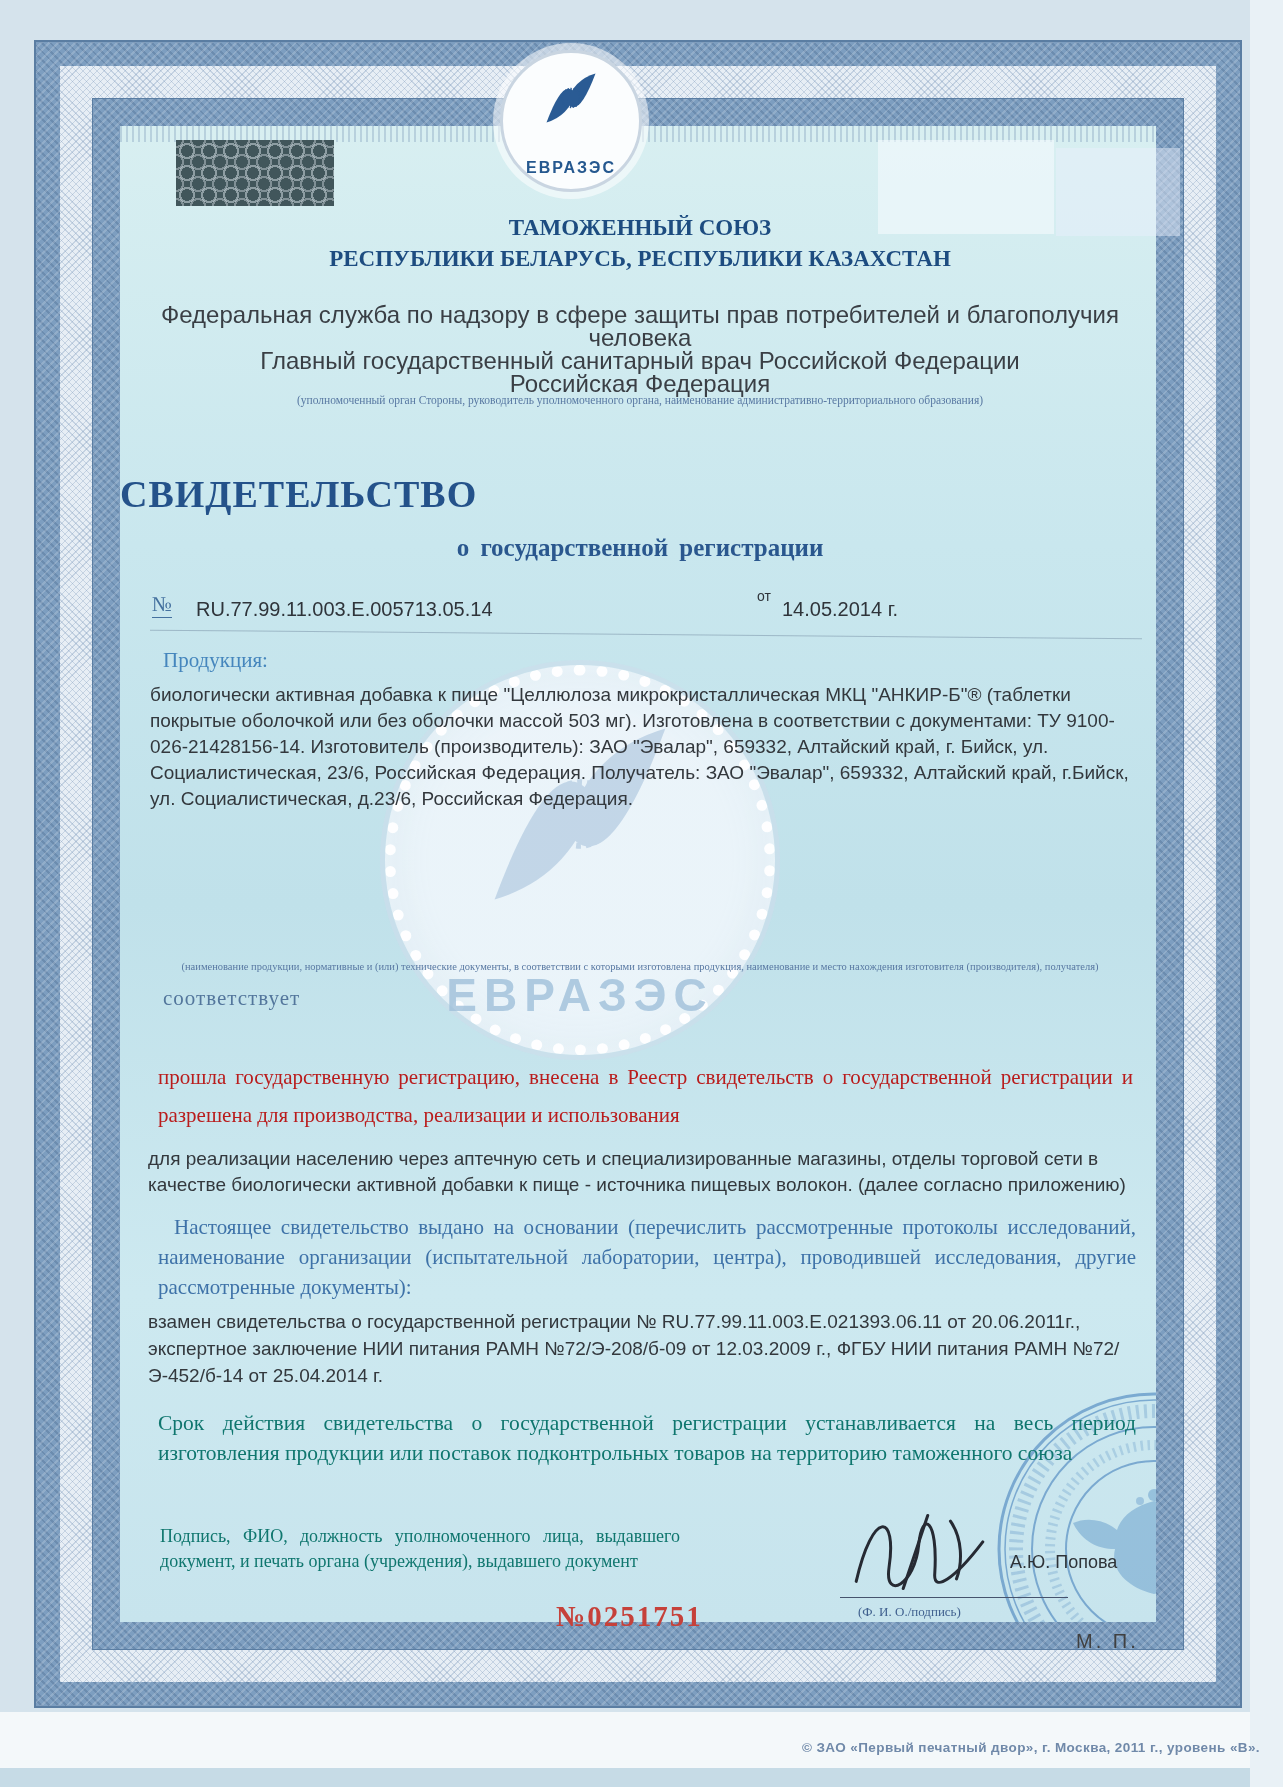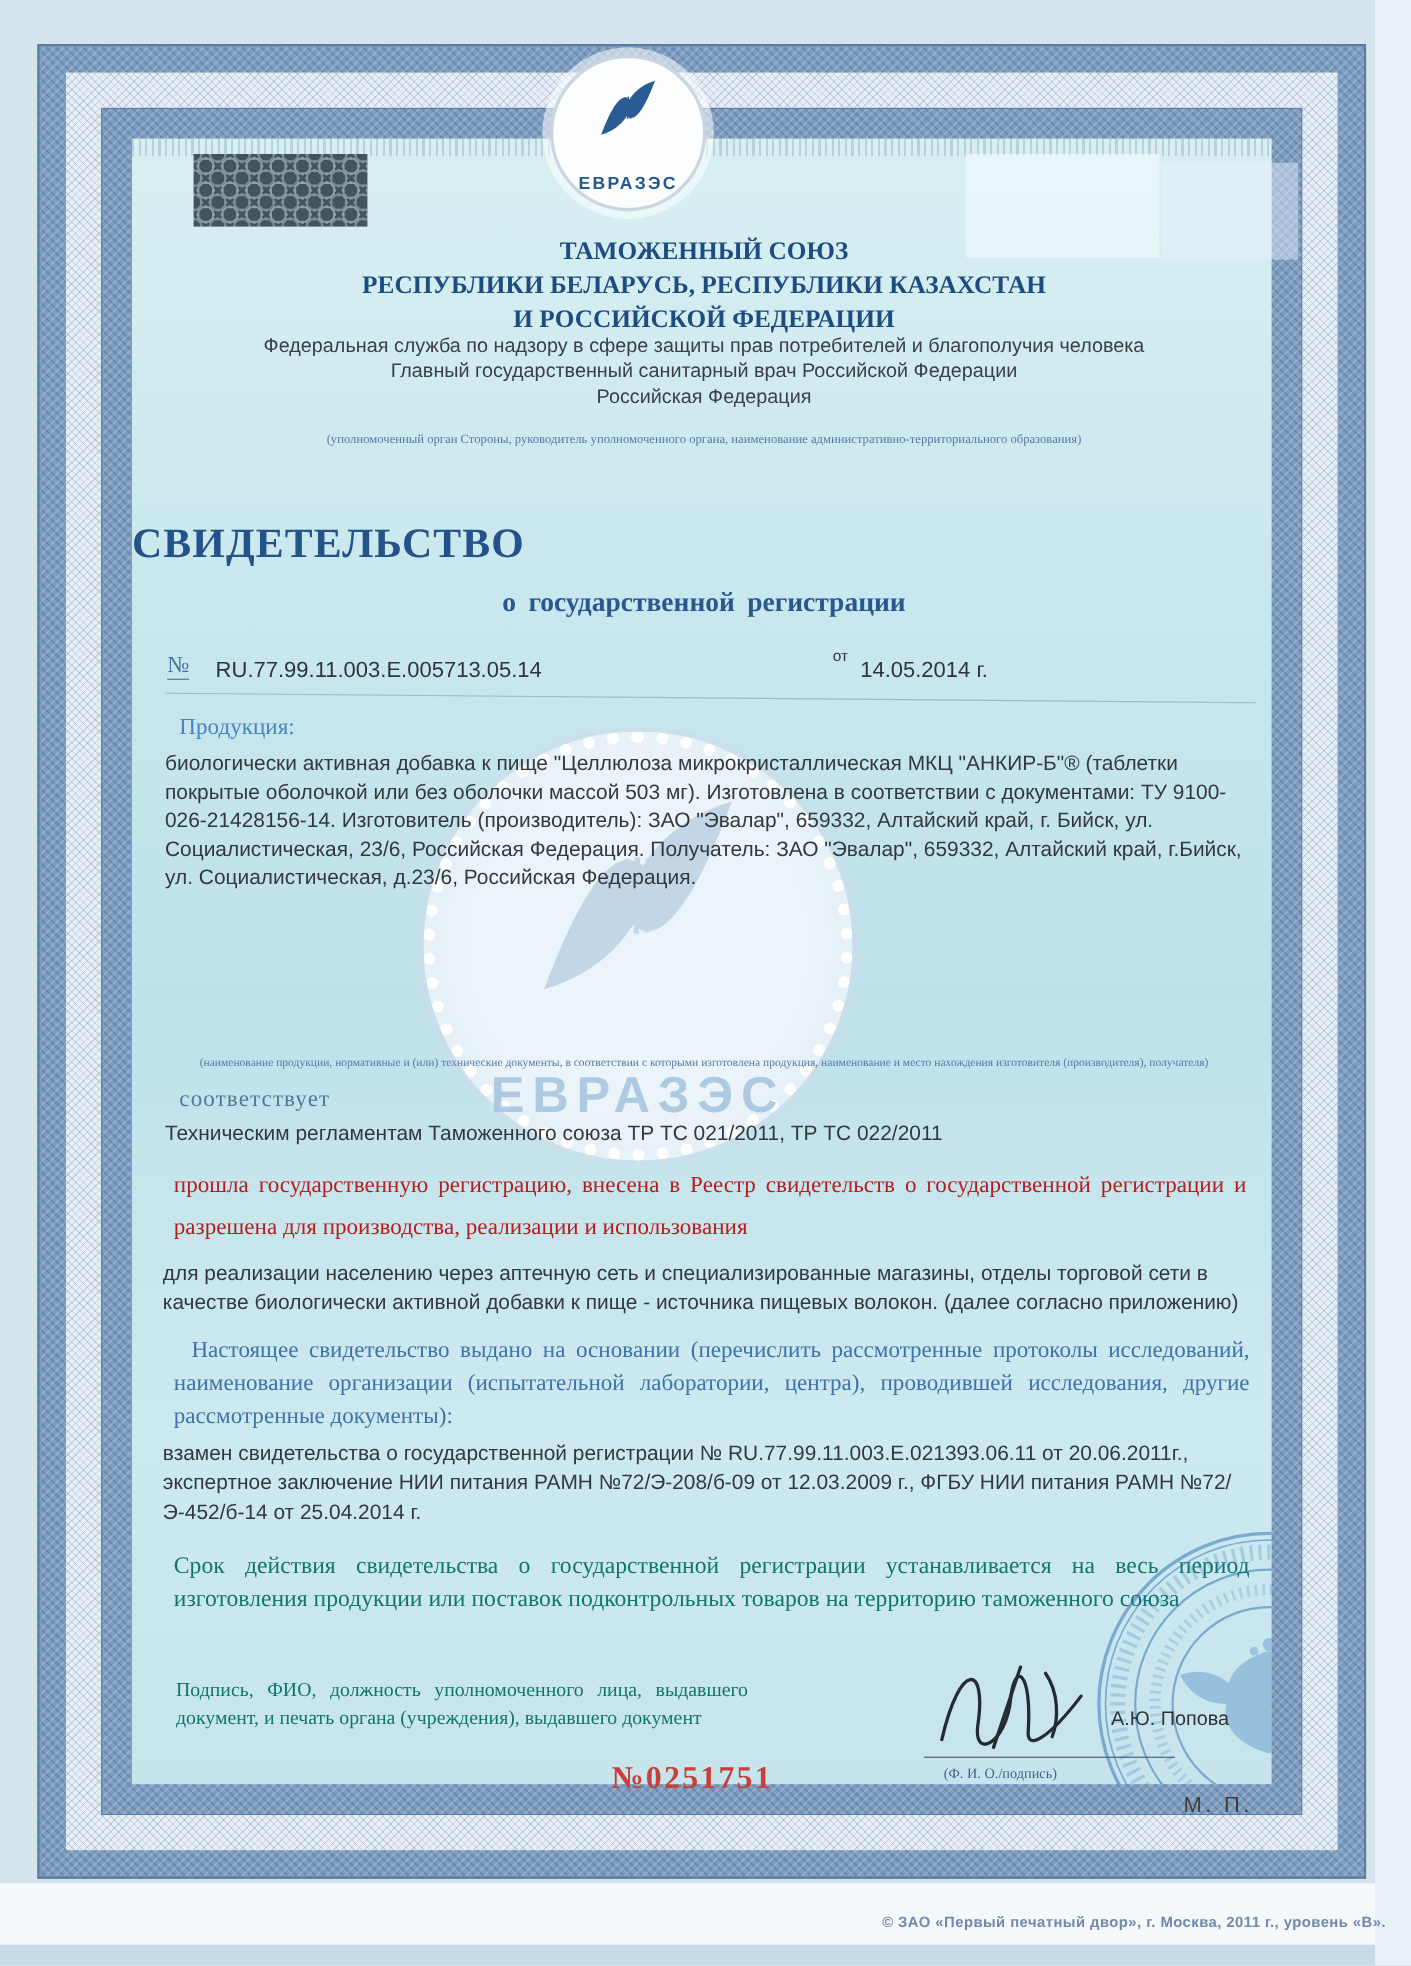--- a/index.html
+++ b/index.html
@@ -49,21 +49,21 @@
   .sec-pattern{left:176px;top:140px;width:158px;height:66px;background-color:#41565b;
     background-image:
       radial-gradient(circle,transparent 6px,rgba(205,216,222,.55) 6px 8px,transparent 8px),
       radial-gradient(circle,transparent 6px,rgba(205,216,222,.45) 6px 8px,transparent 8px);
     background-size:22px 22px,22px 22px;background-position:0 0,11px 11px;}
   .wm-rect1{left:878px;top:140px;width:176px;height:94px;background:rgba(248,252,255,.55);}
   .wm-rect2{left:1056px;top:148px;width:124px;height:88px;background:rgba(235,240,252,.45);}
   .hdr-serif{left:120px;top:212px;width:1040px;text-align:center;
     font-family:"Liberation Serif",serif;font-weight:bold;font-size:23px;line-height:31px;color:#1d4c80;}
   .hdr-sans{left:120px;top:303px;width:1040px;text-align:center;
-    font-size:18px;line-height:23px;color:#3a3f45;}
+    font-size:24px;line-height:23px;color:#3a3f45;}
   .fn{left:125px;width:1030px;text-align:center;font-family:"Liberation Serif",serif;color:#5878a2;}
   .fn1{top:394px;font-size:11.5px;}
   .fn2{top:961px;font-size:10.5px;}
   .title-main{left:120px;top:472px;width:1040px;
     font-family:"Liberation Serif",serif;font-weight:bold;font-size:38px;letter-spacing:1px;color:#24528a;}
   .title-sub{left:120px;top:534px;width:1040px;text-align:center;
     font-family:"Liberation Serif",serif;font-weight:600;font-size:25px;word-spacing:5px;color:#2a578e;}
   .num-sign{left:152px;top:592px;font-family:"Liberation Serif",serif;font-size:21px;color:#44719f;
     border-bottom:1px solid #44719f;}
   .num-val{left:196px;top:598px;font-size:20px;color:#2f343a;}
@@ -150,21 +150,20 @@
       <div class="medallion-label">ЕВРАЗЭС</div>
     </div>
 
     <div class="abs sec-pattern"></div>
     <div class="abs wm-rect1"></div>
     <div class="abs wm-rect2"></div>
 
     <div class="abs hdr-serif">
       <div>ТАМОЖЕННЫЙ СОЮЗ</div>
       <div>РЕСПУБЛИКИ БЕЛАРУСЬ, РЕСПУБЛИКИ КАЗАХСТАН</div>
-      <div>И РОССИЙСКОЙ ФЕДЕРАЦИИ</div>
     </div>
 
     <div class="abs hdr-sans">
       <div>Федеральная служба по надзору в сфере защиты прав потребителей и благополучия человека</div>
       <div>Главный государственный санитарный врач Российской Федерации</div>
       <div>Российская Федерация</div>
     </div>
 
     <div class="abs fn fn1">(уполномоченный орган Стороны, руководитель уполномоченного органа, наименование административно-территориального образования)</div>
 
@@ -176,21 +175,20 @@
     <span class="abs num-ot">от</span>
     <span class="abs num-date">14.05.2014 г.</span>
     <div class="abs crease"></div>
 
     <div class="abs prod-label">Продукция:</div>
     <div class="abs sans-par prod-text">биологически активная добавка к пище "Целлюлоза микрокристаллическая МКЦ "АНКИР-Б"® (таблетки покрытые оболочкой или без оболочки массой 503 мг). Изготовлена в соответствии с документами: ТУ 9100-026-21428156-14. Изготовитель (производитель): ЗАО "Эвалар", 659332, Алтайский край, г. Бийск, ул. Социалистическая, 23/6, Российская Федерация.  Получатель: ЗАО "Эвалар", 659332, Алтайский край, г.Бийск, ул. Социалистическая, д.23/6, Российская Федерация.</div>
 
     <div class="abs fn fn2">(наименование продукции, нормативные и (или) технические документы, в соответствии с которыми изготовлена продукция, наименование и место нахождения изготовителя (производителя), получателя)</div>
 
     <div class="abs comp-label">соответствует</div>
-    <div class="abs sans-par comp-text">Техническим регламентам Таможенного союза ТР ТС 021/2011, ТР ТС 022/2011</div>
 
     <div class="abs serif-par passed">прошла государственную регистрацию, внесена в Реестр свидетельств о государственной регистрации и разрешена для производства, реализации и использования</div>
     <div class="abs sans-par usage">для реализации населению через аптечную сеть и специализированные магазины, отделы торговой сети в качестве биологически активной добавки к пище - источника пищевых волокон. (далее согласно приложению)</div>
     <div class="abs serif-par basis-intro">Настоящее свидетельство выдано на основании (перечислить рассмотренные протоколы исследований, наименование организации (испытательной лаборатории, центра), проводившей исследования, другие рассмотренные документы):</div>
     <div class="abs sans-par basis">взамен свидетельства о государственной регистрации № RU.77.99.11.003.E.021393.06.11 от 20.06.2011г., экспертное заключение НИИ питания РАМН №72/Э-208/б-09 от 12.03.2009 г., ФГБУ НИИ питания РАМН №72/Э-452/б-14 от 25.04.2014 г.</div>
     <div class="abs serif-par validity">Срок действия свидетельства о государственной регистрации устанавливается на весь период изготовления продукции или поставок подконтрольных товаров на территорию таможенного союза</div>
 
     <div class="abs sig-label">Подпись, ФИО, должность уполномоченного лица, выдавшего документ, и печать органа (учреждения), выдавшего документ</div>
 
     <svg class="abs sig-svg" width="180" height="115" viewBox="0 0 180 115">

